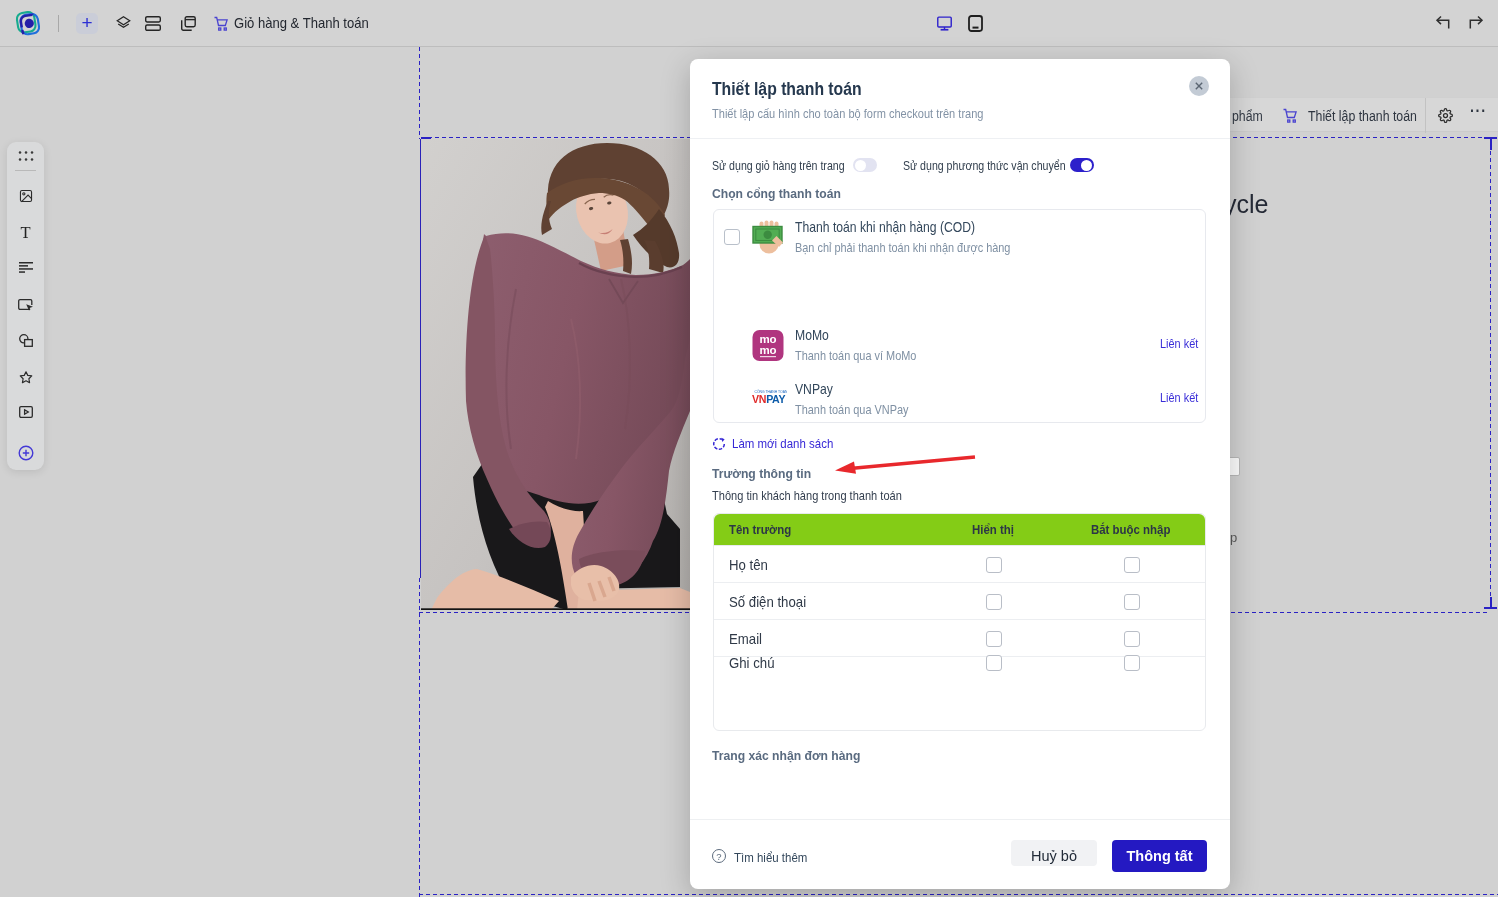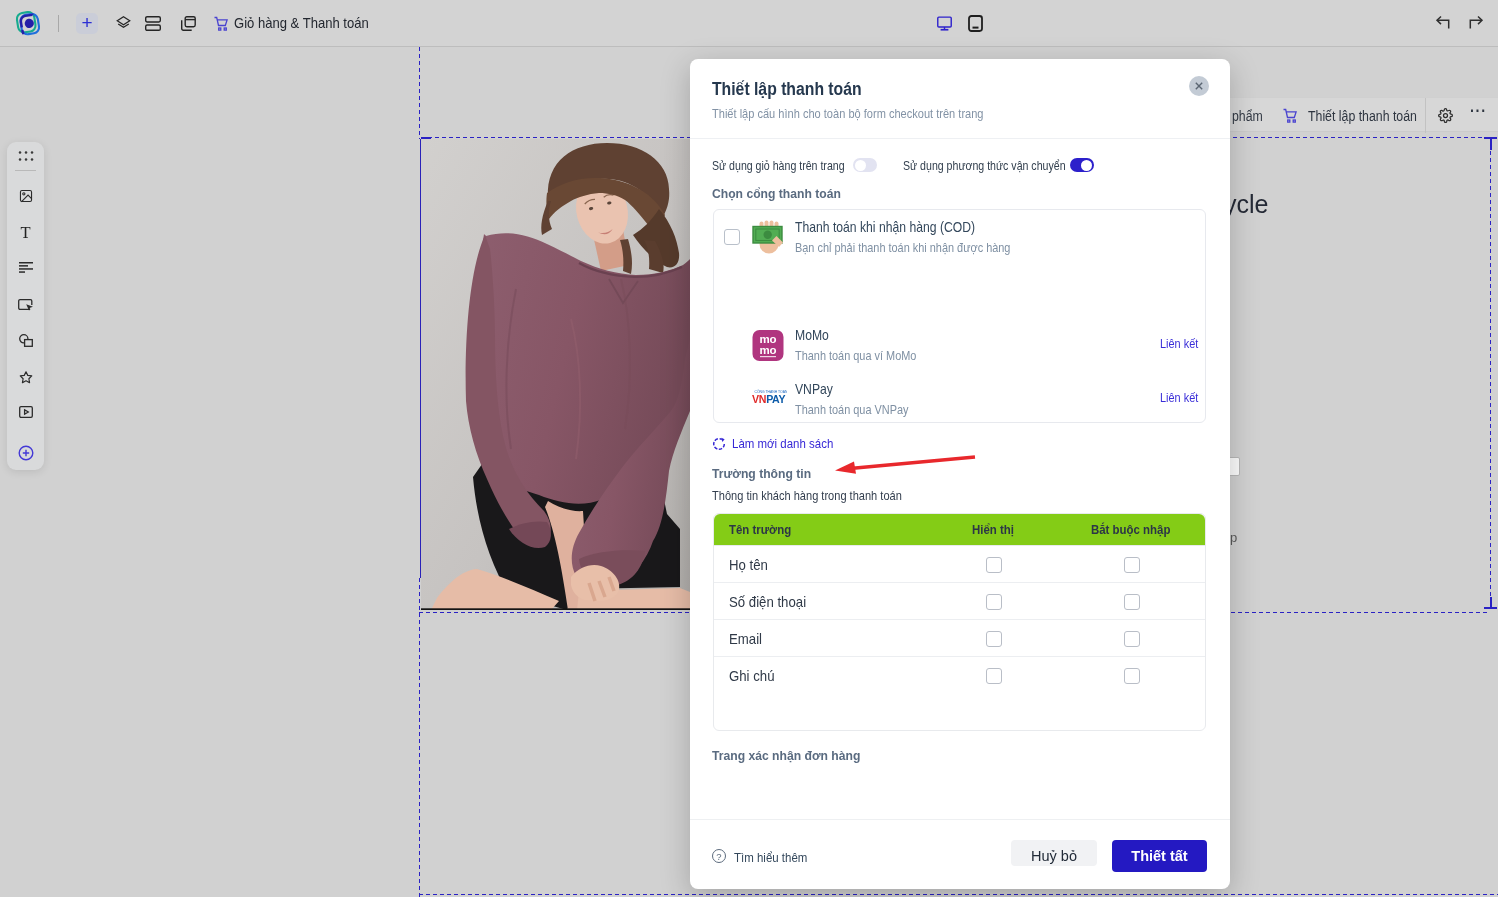--- a/index.html
+++ b/index.html
@@ -353,32 +353,32 @@
     <div class="frow" style="top:69px;">
         <span style="position:absolute;left:15px;top:10px;">Số điện thoại</span>
         <div class="fcheck" style="left:272px;"></div>
         <div class="fcheck" style="left:410px;"></div>
       </div>
     <div class="frow" style="top:106px;">
         <span style="position:absolute;left:15px;top:10px;">Email</span>
         <div class="fcheck" style="left:272px;"></div>
         <div class="fcheck" style="left:410px;"></div>
       </div>
-    <div class="frow" style="top:143px;">
+    <div class="frow" style="top:130px;">
         <span style="position:absolute;left:15px;top:10px;">Ghi chú</span>
         <div class="fcheck" style="left:272px;"></div>
         <div class="fcheck" style="left:410px;"></div>
       </div>
   </div>
 
   <div id="conftitle">Trang xác nhận đơn hàng</div>
 
   <div id="mdiv2"></div>
   <div id="qicon">?</div>
   <div id="learn">Tìm hiểu thêm</div>
   <div id="btncancel">Huỷ bỏ</div>
-  <div id="btnok">Thiết tất</div>
+  <div id="btnok">Thông tất</div>
 
   <svg style="position:absolute; left:144px; top:395px;" width="145" height="22" viewBox="0 0 145 22">
     <line x1="141" y1="3" x2="16" y2="14.5" stroke="#e8282c" stroke-width="3.6"></line>
     <polygon points="1,16.5 20,7.5 22,19.8" fill="#e8282c"></polygon>
   </svg>
 </div>
 
 </body></html>

